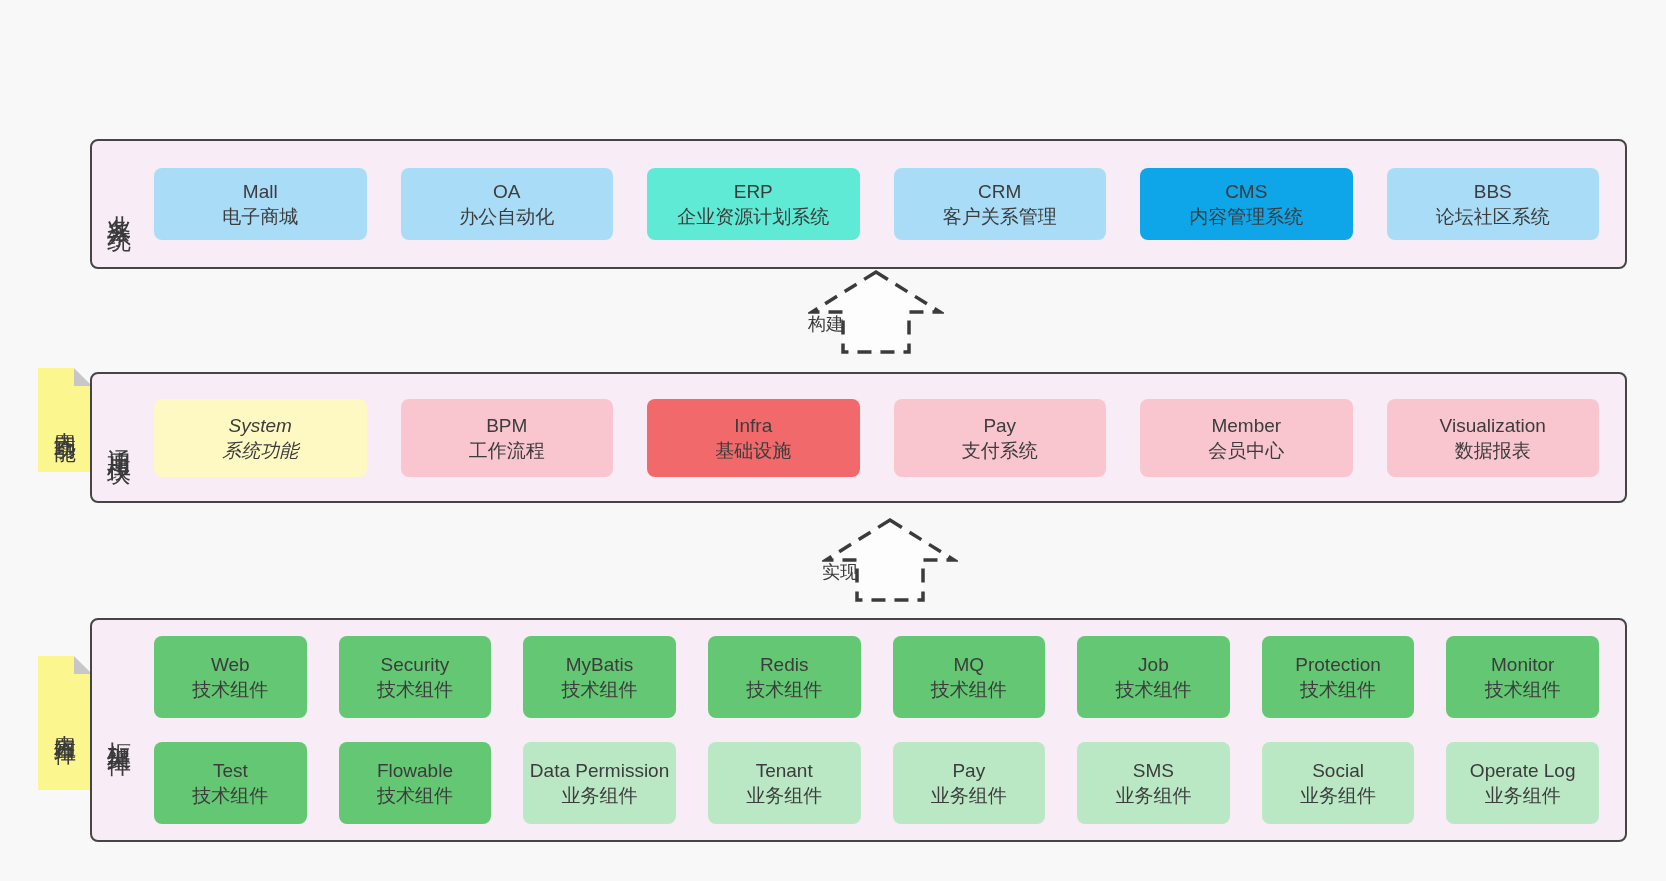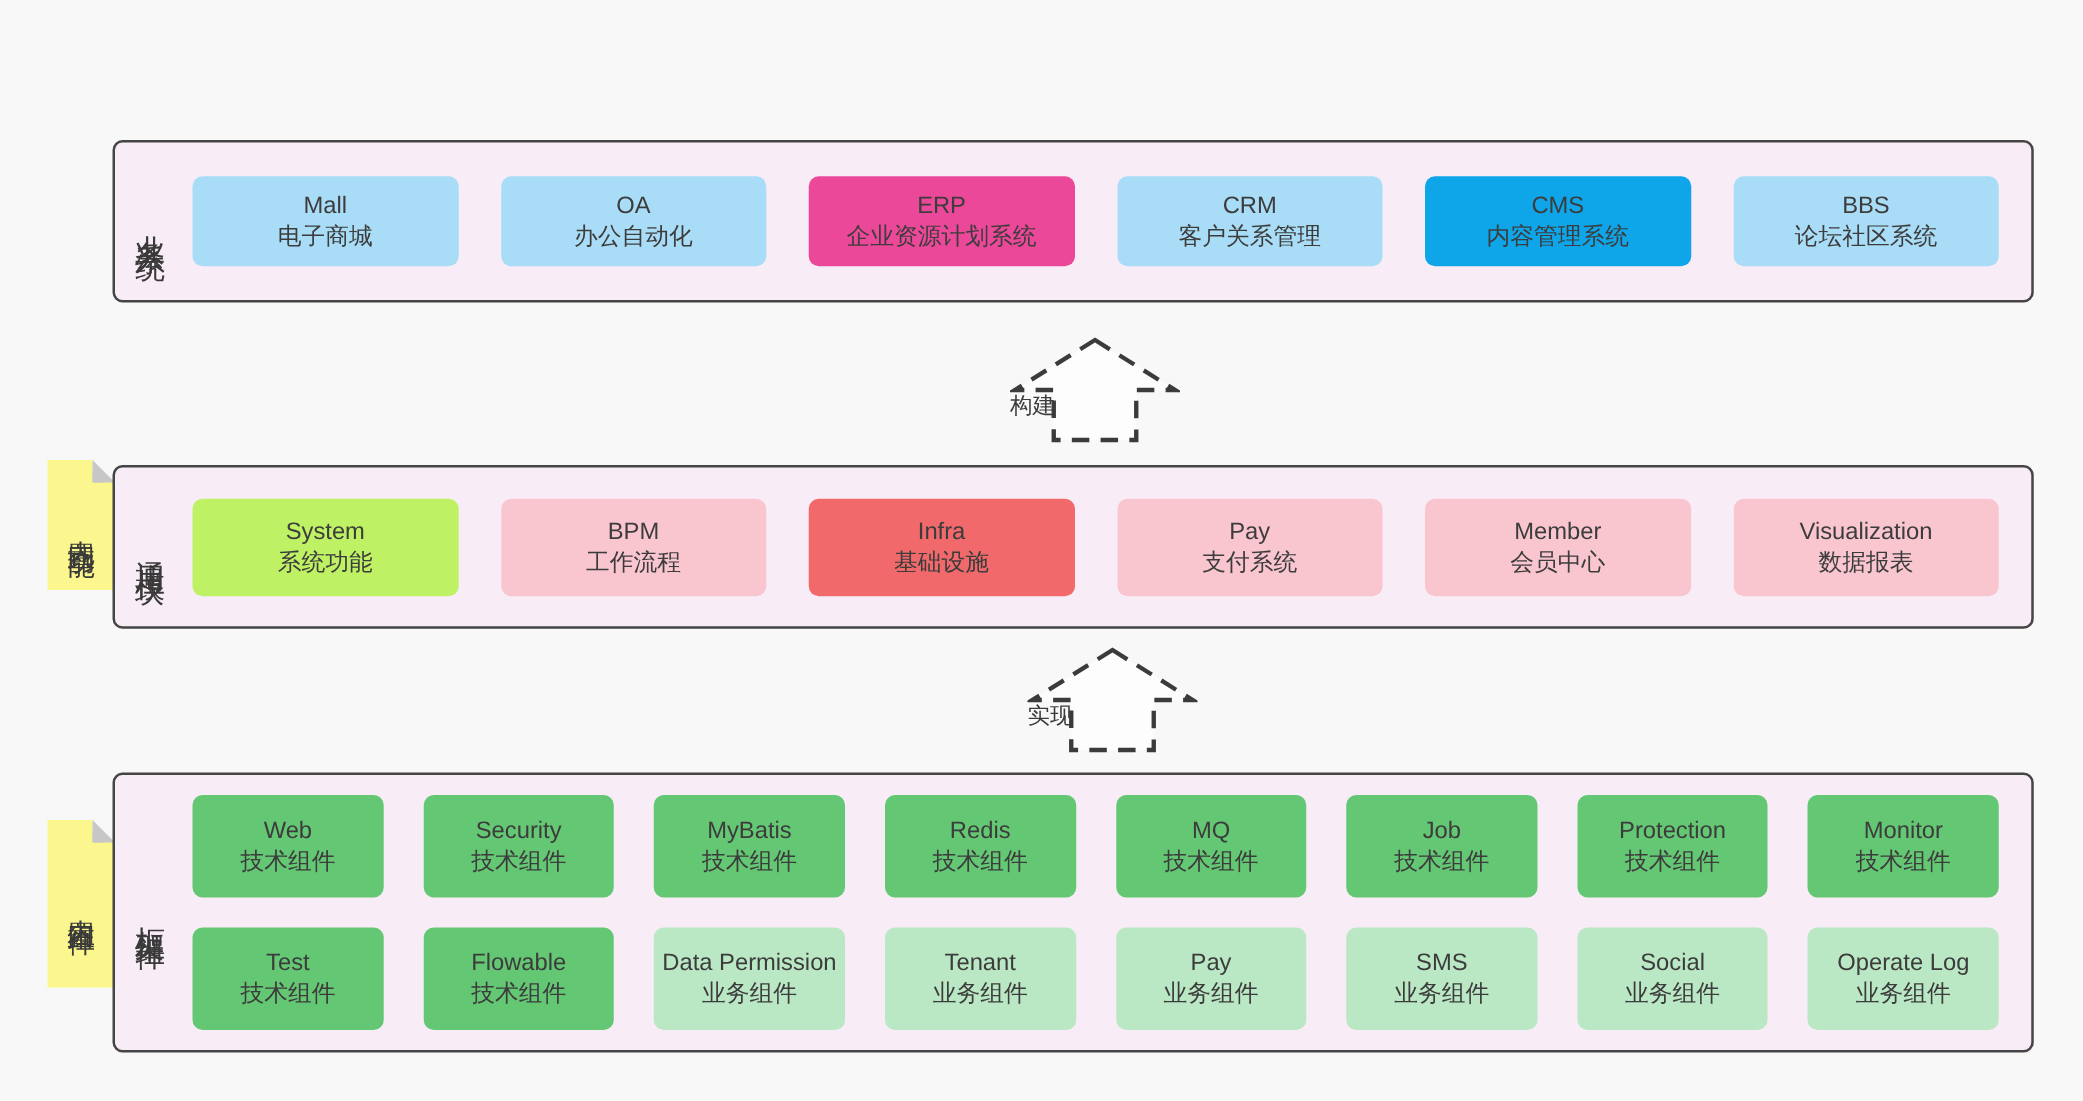--- a/index.html
+++ b/index.html
@@ -6,21 +6,21 @@
   .canvas{
     position:relative;width:1666px;height:881px;background:#f8f8f8;overflow:hidden;
     font-family:"Liberation Sans","DejaVu Sans",sans-serif;color:#3b3b3b;
   }
   
   .panel{
     position:absolute;left:90px;width:1537px;box-sizing:border-box;
     background:#f8edf6;border:2px solid #454545;border-radius:8px;
     display:flex;align-items:center;padding:0 26px 0 8px;
   }
-  .panel-1{top:112px;height:130px;}
+  .panel-1{top:139px;height:130px;}
   .panel-2{top:372px;height:131px;}
   .panel-3{top:618px;height:224px;}
   .vlabel{
     writing-mode:vertical-lr;text-orientation:upright;
     font-size:24px;letter-spacing:4px;line-height:1;color:#3a3a3a;
     width:38px;display:flex;align-items:center;justify-content:center;
     flex:0 0 auto;margin-right:16px;
   }
   .boxes{flex:1;display:flex;gap:34px;}
   .rows{flex:1;display:flex;flex-direction:column;gap:24px;}
@@ -78,21 +78,21 @@
     <div class="vlabel">业务系统</div>
     <div class="boxes">
       <div class="bx" style="background: rgb(169, 220, 246);">
         <span class="t">Mall</span>
         <span class="t">电子商城</span>
       </div>
       <div class="bx" style="background: rgb(169, 220, 246);">
         <span class="t">OA</span>
         <span class="t">办公自动化</span>
       </div>
-      <div class="bx" style="background: #ec4899; text-align: right;">
+      <div class="bx" style="background: #5eead4; text-align: right;">
         <span class="t">ERP</span>
         <span class="t">企业资源计划系统</span>
       </div>
       <div class="bx" style="background: rgb(169, 220, 246);">
         <span class="t">CRM</span>
         <span class="t">客户关系管理</span>
       </div>
       <div class="bx" style="background: #0ea5e9;">
         <span class="t">CMS</span>
         <span class="t">内容管理系统</span>
@@ -107,21 +107,21 @@
   <div class="arrow arrow-1">
     <svg width="136" height="88" viewBox="0 0 136 88">
       <polygon points="68,4 132,44 101,44 101,84 35,84 35,44 4,44" fill="#fdfdfd" stroke="#3b3b3b" stroke-width="3.5" stroke-dasharray="14 9" stroke-linejoin="miter"></polygon>
     </svg>
     <span class="alabel">构建</span>
   </div>
 
   <div class="panel panel-2">
     <div class="vlabel">通用模块</div>
     <div class="boxes">
-      <div class="bx" style="background: #bef264;">
+      <div class="bx" style="background: #fef9c3; font-style: italic;">
         <span class="t">System</span>
         <span class="t">系统功能</span>
       </div>
       <div class="bx" style="background: rgb(249, 198, 208);">
         <span class="t">BPM</span>
         <span class="t">工作流程</span>
       </div>
       <div class="bx" style="background: rgb(241, 105, 107);">
         <span class="t">Infra</span>
         <span class="t">基础设施</span>

